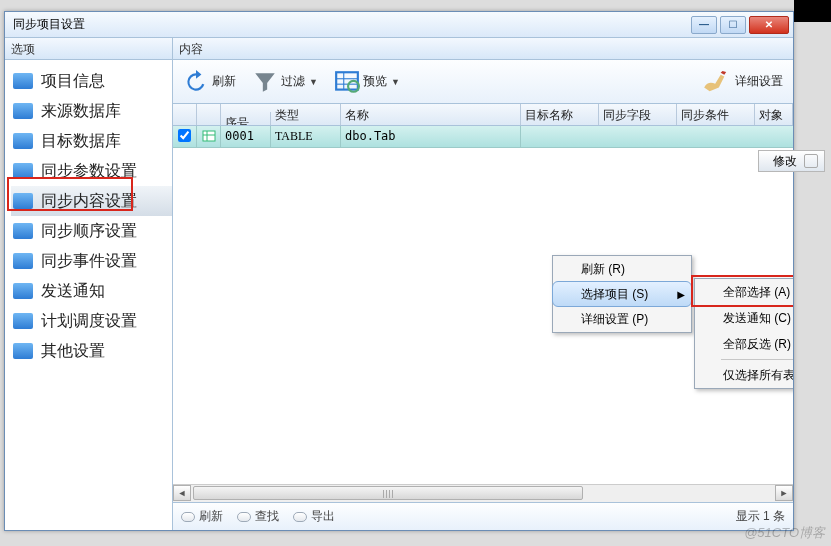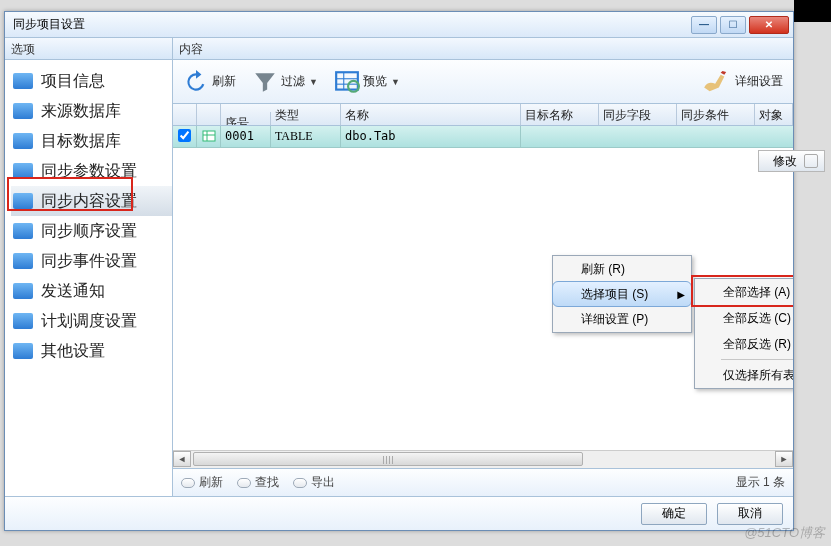--- a/index.html
+++ b/index.html
@@ -229,21 +229,21 @@
               <span>详细设置 (P)</span>
             </div>
         </div>
 
         <div class="ctxmenu ctx2">
           <div class="redA"></div>
           <div class="mi">
               <span>全部选择 (A)</span>
             </div>
           <div class="mi">
-              <span>全部反选 (C)</span>
+              <span>发送通知 (C)</span>
             </div>
           <div class="mi">
               <span>全部反选 (R)</span>
             </div>
           <div class="sep"></div>
           <div class="mi">
               <span>仅选择所有表 (T)</span>
             </div>
         </div>
       </div>
@@ -267,22 +267,18 @@
           </div>
         <div class="footlink">
             <span class="pill"></span>
             <span>导出</span>
           </div>
         <div class="right">显示 1 条</div>
       </div>
     </div>
   </div>
 
-  <div class="dlgfoot">
-    <button class="dbtn">确定</button>
-    <button class="dbtn">取消</button>
-  </div>
 </div>
 
 <div class="backbtn">
     <span>修改</span>
   </div>
 <div class="watermark">@51CTO博客</div>
 
 </body></html>

